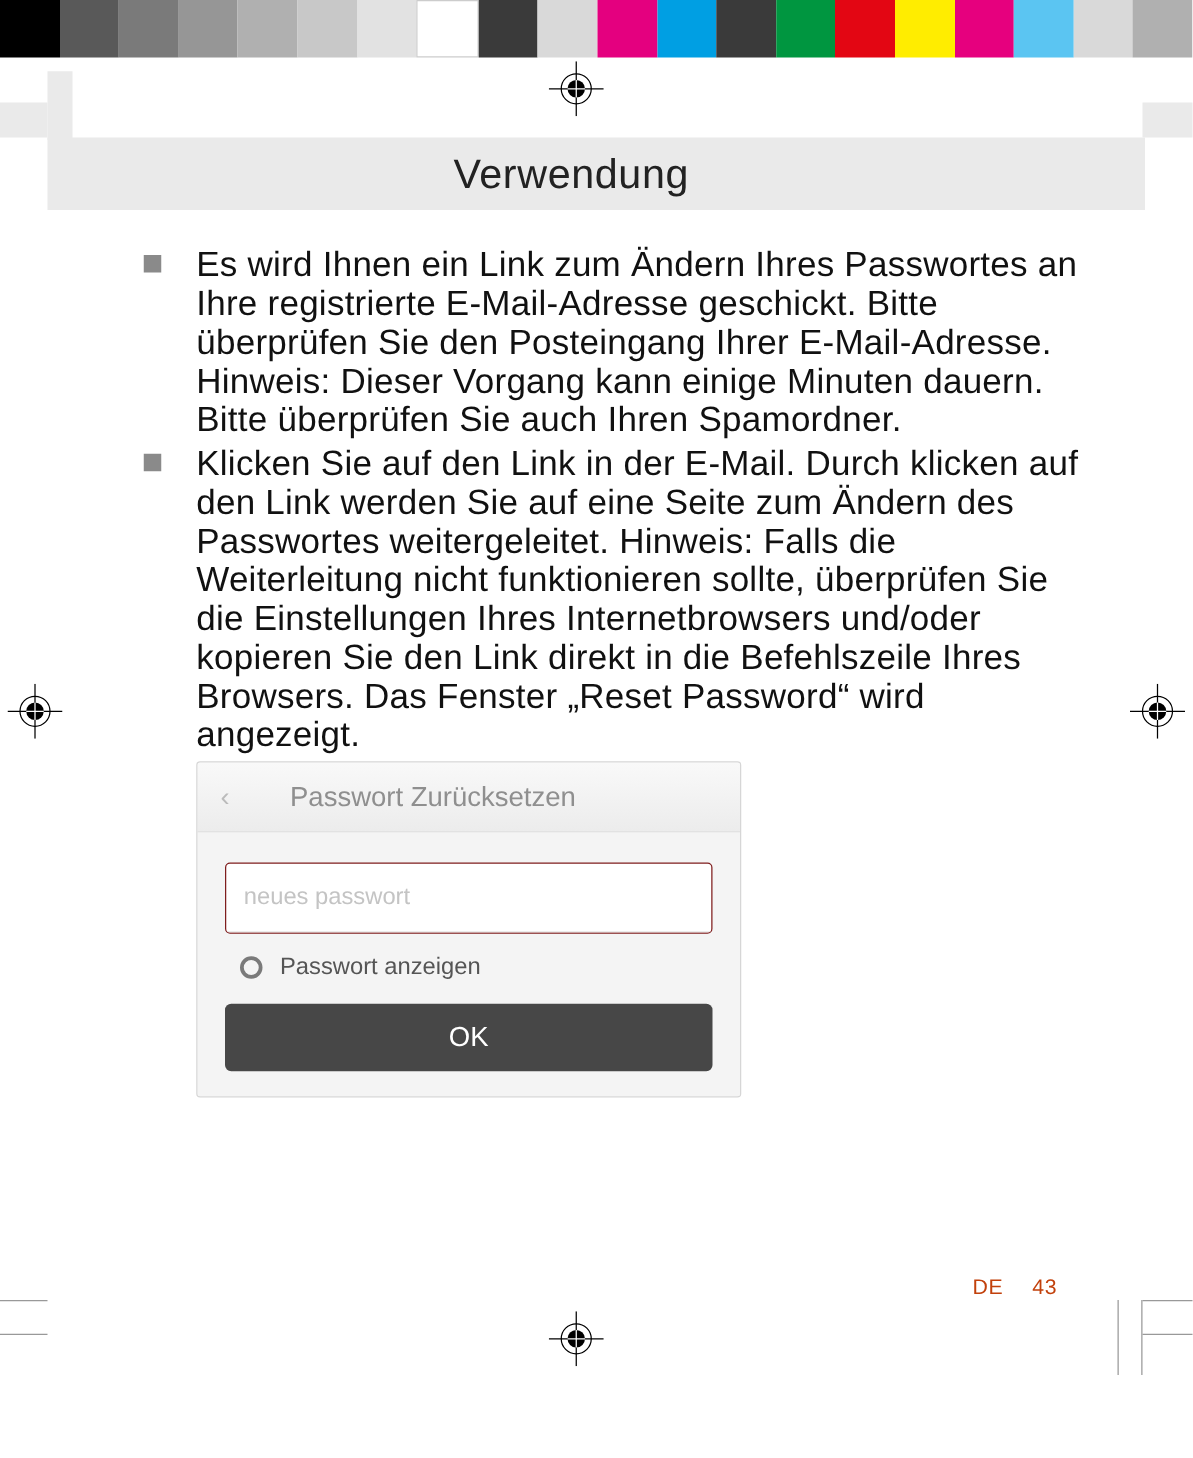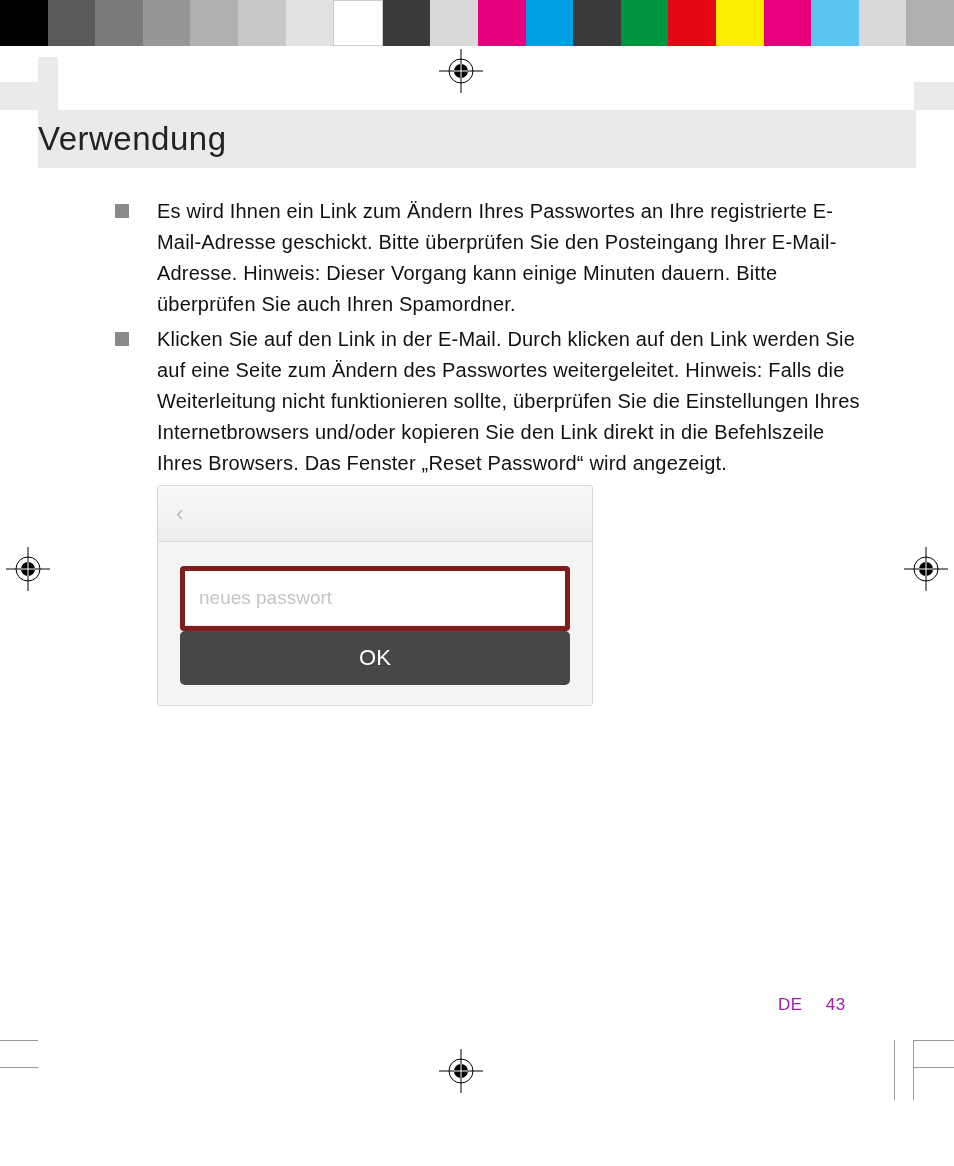--- a/index.html
+++ b/index.html
@@ -13,43 +13,43 @@
   .reg-left { position: absolute; left: 6px; top: 547px; width: 44px; height: 44px; }
   .reg-right { position: absolute; left: 904px; top: 547px; width: 44px; height: 44px; }
 
   .crop-tl-h { position: absolute; left: 0; top: 82px; width: 38px; height: 28px; background: #eaeaea; }
   .crop-tl-v { position: absolute; left: 38px; top: 57px; width: 20px; height: 55px; background: #eaeaea; }
   .crop-tr-h { position: absolute; left: 914px; top: 82px; width: 40px; height: 28px; background: #eaeaea; }
   .crop-br-h { position: absolute; left: 914px; top: 1040px; width: 40px; height: 28px; border-top: 1px solid #999; border-bottom: 1px solid #999; }
   .crop-br-v { position: absolute; left: 894px; top: 1040px; width: 20px; height: 60px; border-left: 1px solid #999; border-right: 1px solid #999; }
   .crop-bl-h { position: absolute; left: 0; top: 1040px; width: 38px; height: 28px; border-top: 1px solid #999; border-bottom: 1px solid #999; }
 
-  .header-band { position: absolute; left: 38px; top: 110px; width: 878px; height: 58px; background: #eaeaea; display: flex; align-items: center; justify-content: flex-start; padding-right: 40px; }
+  .header-band { position: absolute; left: 38px; top: 110px; width: 878px; height: 58px; background: #eaeaea; display: flex; align-items: center; justify-content: center; padding-right: 40px; }
   .header-title { font-size: 33px; font-weight: 300; color: #222; letter-spacing: 0.5px; }
 
   .content { position: absolute; left: 115px; top: 196px; width: 760px; }
   .bullet-row { display: flex; margin-bottom: 4px; }
   .bullet { width: 14px; height: 14px; background: #8a8a8a; margin-top: 8px; margin-right: 28px; flex-shrink: 0; }
-  .bullet-text { font-size: 20px; line-height: 31px; color: #111; font-weight: 300; letter-spacing: 0.2px; }
+  .bullet-text { font-size: 28px; line-height: 31px; color: #111; font-weight: 300; letter-spacing: 0.2px; }
   .bullet-text b { font-weight: 700; }
 
   .screenshot { margin-left: 42px; margin-top: 6px; margin-bottom: 20px; width: 436px; background: #f4f4f4; border: 1px solid #d6d6d6; border-radius: 3px; overflow: hidden; }
   .ss-header { height: 56px; background: linear-gradient(#f9f9f9,#ececec); display: flex; align-items: center; border-bottom: 1px solid #ddd; }
   .ss-back { width: 44px; text-align: center; color: #bbb; font-size: 22px; }
   .ss-title { flex: 1; text-align: left; padding-left: 30px; color: #8f8f8f; font-size: 22px; font-weight: 300; }
   .ss-body { padding: 24px 22px 20px 22px; background: #f4f4f4; }
-  .ss-inputbox { background: #fff; border: 5px solid #7f1d1d; border-radius: 4px; overflow: hidden; }
+  .ss-inputbox { background: #fff; border: 1px solid #7f1d1d; border-radius: 4px; overflow: hidden; }
   .ss-input { height: 54px; padding: 0 14px; display: flex; align-items: center; color: #c4c4c4; font-size: 19px; font-weight: 300; }
   .ss-divider { height: 1px; background: #e6e6e6; }
   .ss-showpw { display: flex; align-items: center; padding: 16px 4px 18px 4px; }
   .ss-radio { width: 18px; height: 18px; border: 3px solid #7a7a7a; border-radius: 50%; margin-right: 14px; margin-left: 8px; }
   .ss-showpw-text { color: #555; font-size: 19px; font-weight: 300; }
   .ss-ok { background: #474747; color: #fff; border-radius: 5px; height: 54px; display: flex; align-items: center; justify-content: center; font-size: 22px; font-weight: 300; }
 
-  .footer { position: absolute; left: 778px; top: 995px; font-size: 17px; color: #a21caf; letter-spacing: 0.5px; }
+  .footer { position: absolute; left: 778px; top: 1020px; font-size: 17px; color: #c2410c; letter-spacing: 0.5px; }
   .footer .pg { margin-left: 18px; }
 </style>
 </head>
 <body>
 
 <div class="colorbar">
   <div style="background:#000"></div>
     <div style="background:#595959"></div>
     <div style="background:#7a7a7a"></div>
     <div style="background:#969696"></div>
@@ -123,25 +123,30 @@
   </div>
 
   <div class="bullet-row">
     <div class="bullet"></div>
     <div class="bullet-text">Klicken Sie auf den Link in der E-Mail. Durch klicken auf den Link werden Sie auf eine Seite zum Ändern des Passwortes weitergeleitet. Hinweis: Falls die Weiterleitung nicht funktionieren sollte, überprüfen Sie die Einstellungen Ihres Internetbrowsers und/oder kopieren Sie den Link direkt in die Befehlszeile Ihres Browsers. Das Fenster „Reset Password“ wird angezeigt.</div>
   </div>
 
   <div class="screenshot">
     <div class="ss-header">
       <div class="ss-back">‹</div>
+      <div class="ss-title">Passwort Zurücksetzen</div>
     </div>
     <div class="ss-body">
       <div class="ss-inputbox">
         <div class="ss-input">neues passwort</div>
         <div class="ss-divider"></div>
+      </div>
+      <div class="ss-showpw">
+        <div class="ss-radio"></div>
+        <div class="ss-showpw-text">Passwort anzeigen</div>
       </div>
       <div class="ss-ok">OK</div>
     </div>
   </div>
 
 
 </div>
 
 <div class="footer">
   <span>DE</span>

